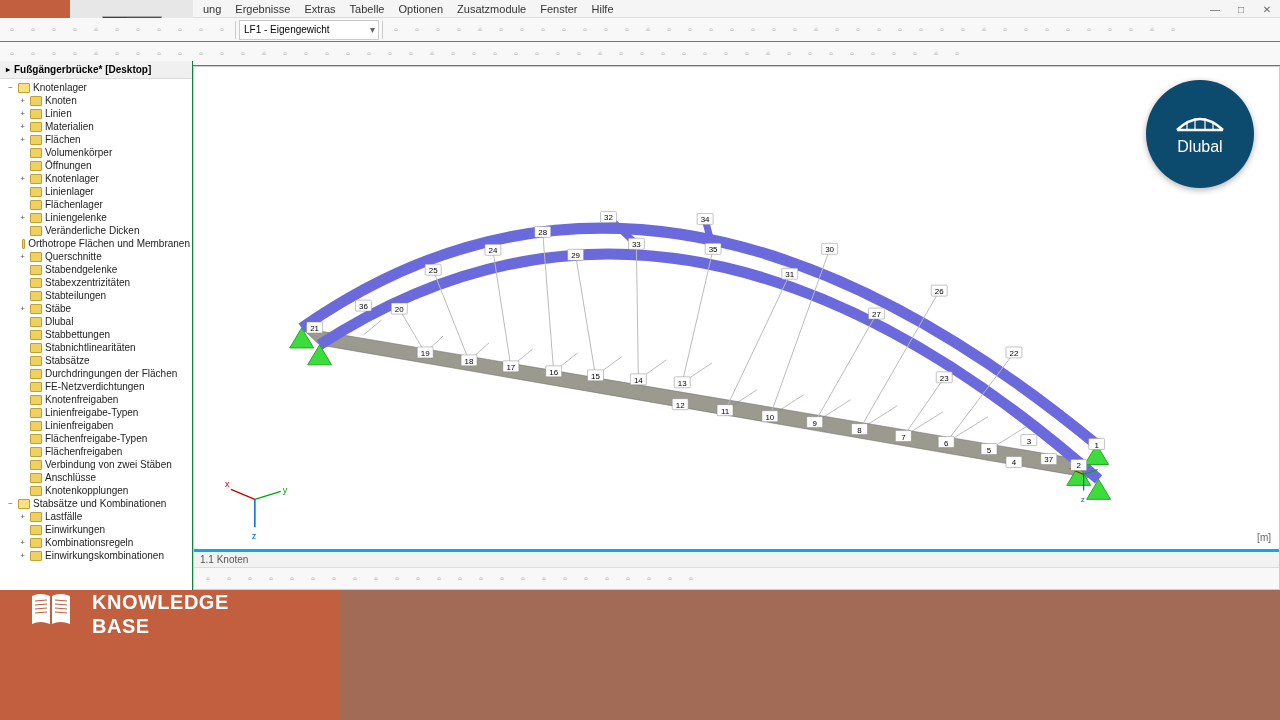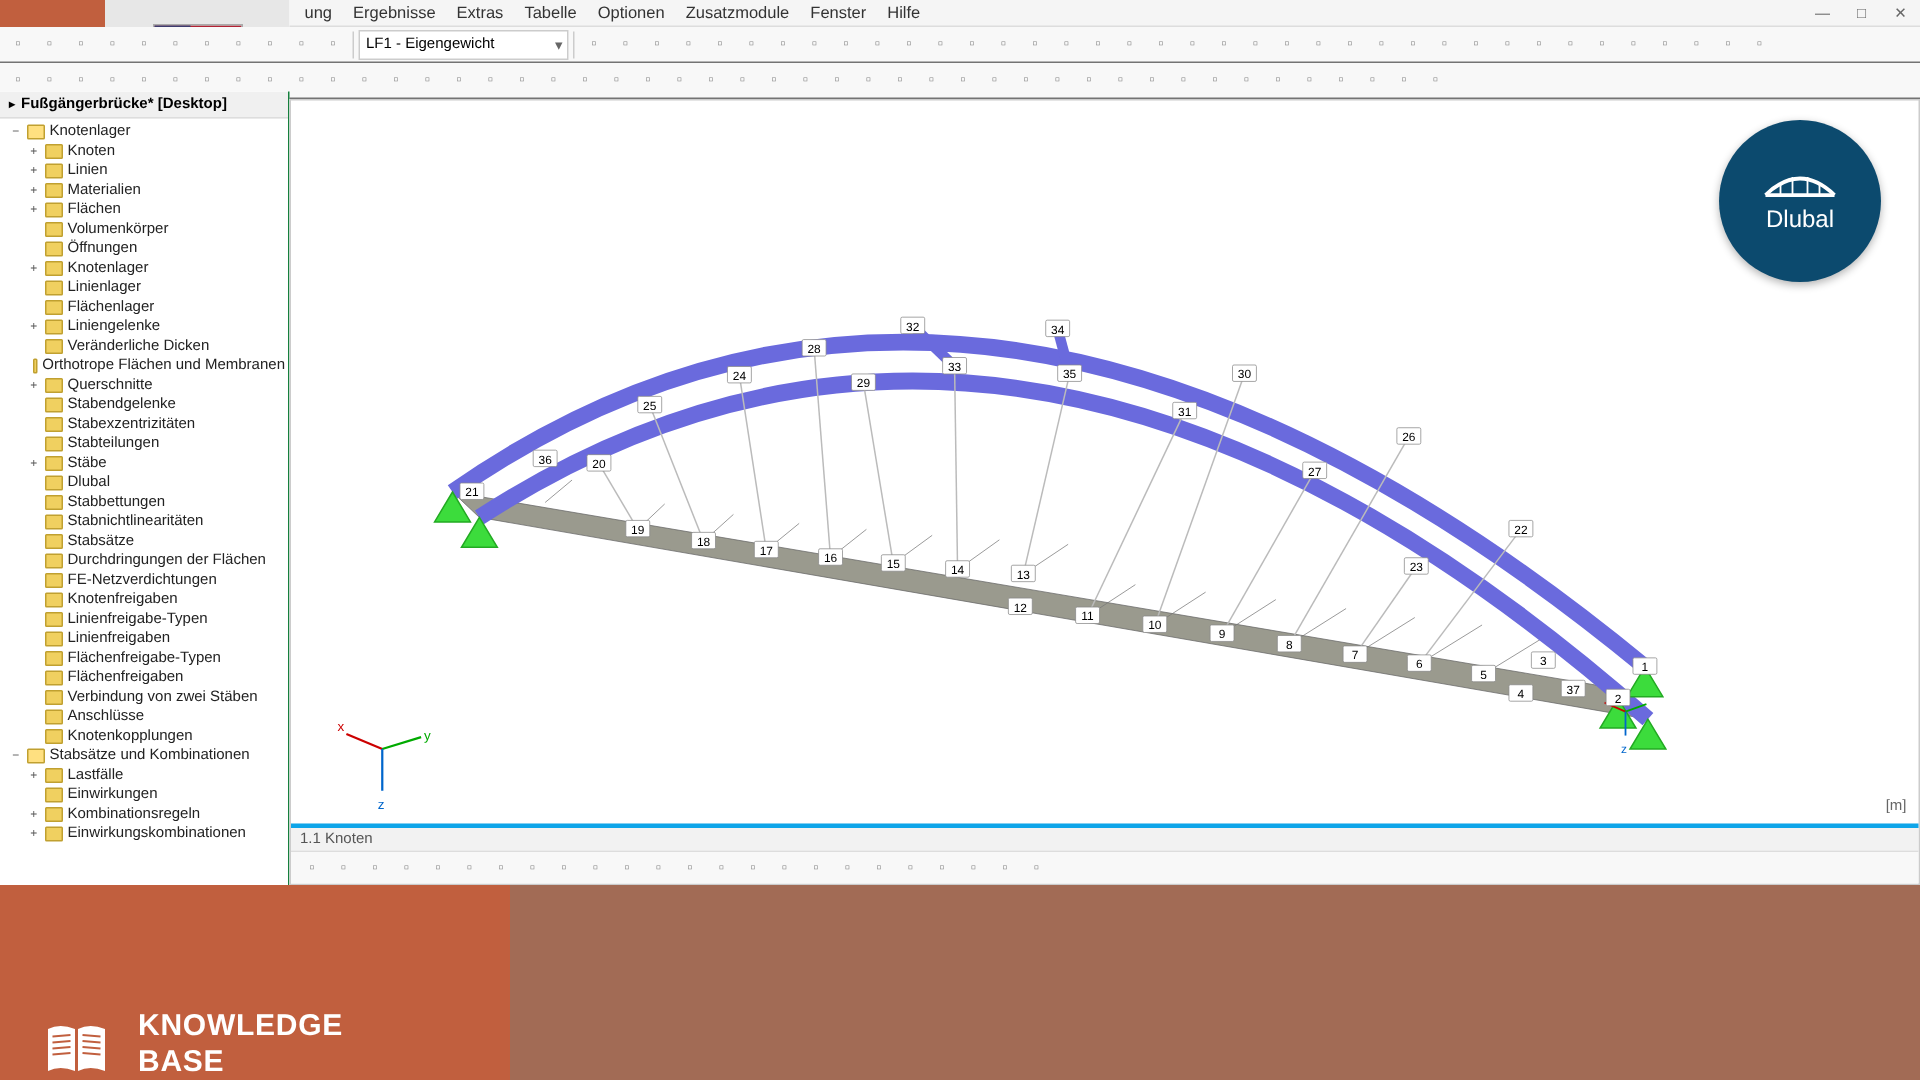--- a/index.html
+++ b/index.html
@@ -48,21 +48,21 @@
 .unit-lbl { position:absolute; right:8px; bottom:46px; font-size:10px; color:#666; }
 
 
 .dlubal { position:absolute; right:26px; top:80px; width:108px; height:108px; border-radius:50%; background:#0c4a6e; display:flex; flex-direction:column; align-items:center; justify-content:center; color:#fff; box-shadow:0 2px 6px rgba(0,0,0,0.3); }
 .dlubal-logo { width:50px; height:22px; margin-bottom:4px; }
 .dlubal-text { font-size:16px; font-weight:500; }
 
 
 .banner { position:absolute; left:0; right:0; bottom:0; height:130px; background:#a26b55; display:flex; align-items:center; }
 .banner-title { flex:1; padding:0 34px; color:#fff; font-size:30px; line-height:1.25; font-weight:400; }
-.banner-right { width:340px; height:130px; background:#c15f3e; display:flex; align-items:flex-end; gap:18px; padding-left:28px; }
+.banner-right { width:340px; height:130px; background:#c15f3e; display:flex; align-items:flex-start; gap:18px; padding-left:28px; }
 .banner-right .kb { color:#fff; font-size:20px; font-weight:600; line-height:1.2; letter-spacing:0.5px; }
 
 
 .nl { font:8px sans-serif; fill:#000; }
 .nlbox { fill:#fff; stroke:#888; stroke-width:0.5; }
 </style>
 </head>
 <body>
 
 <div class="corner">

